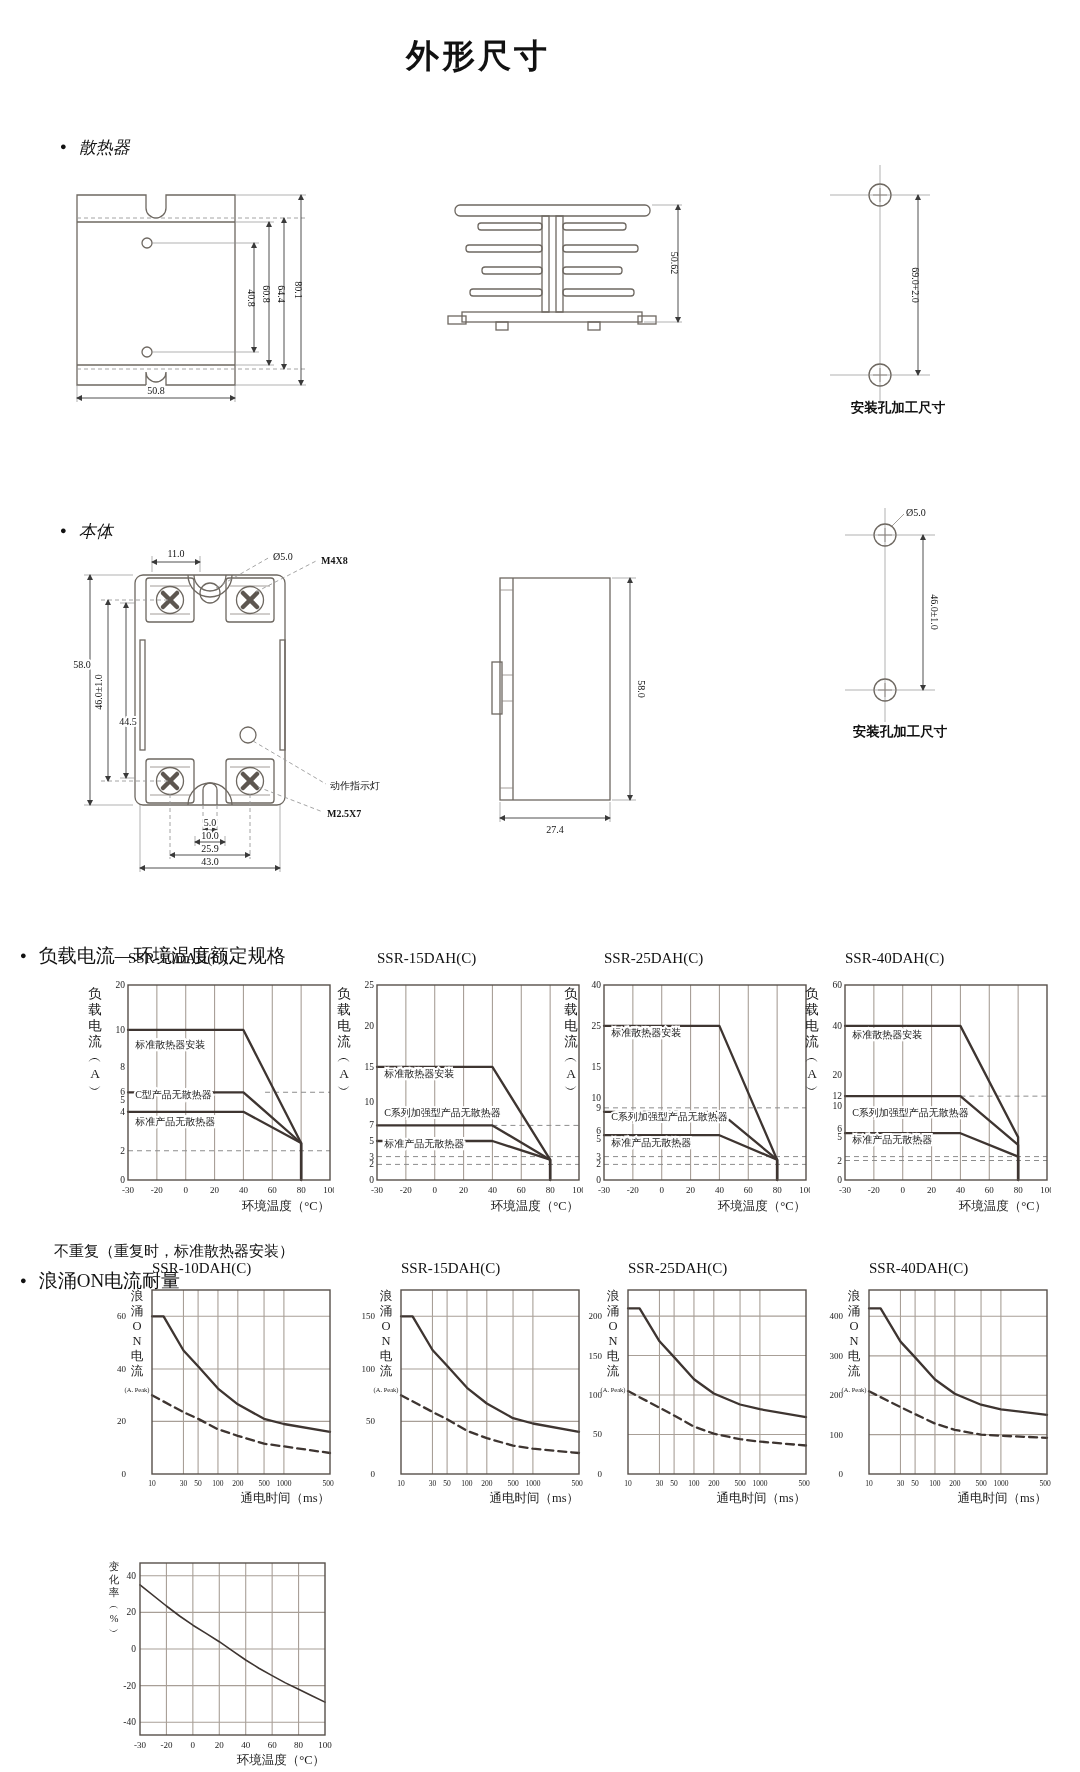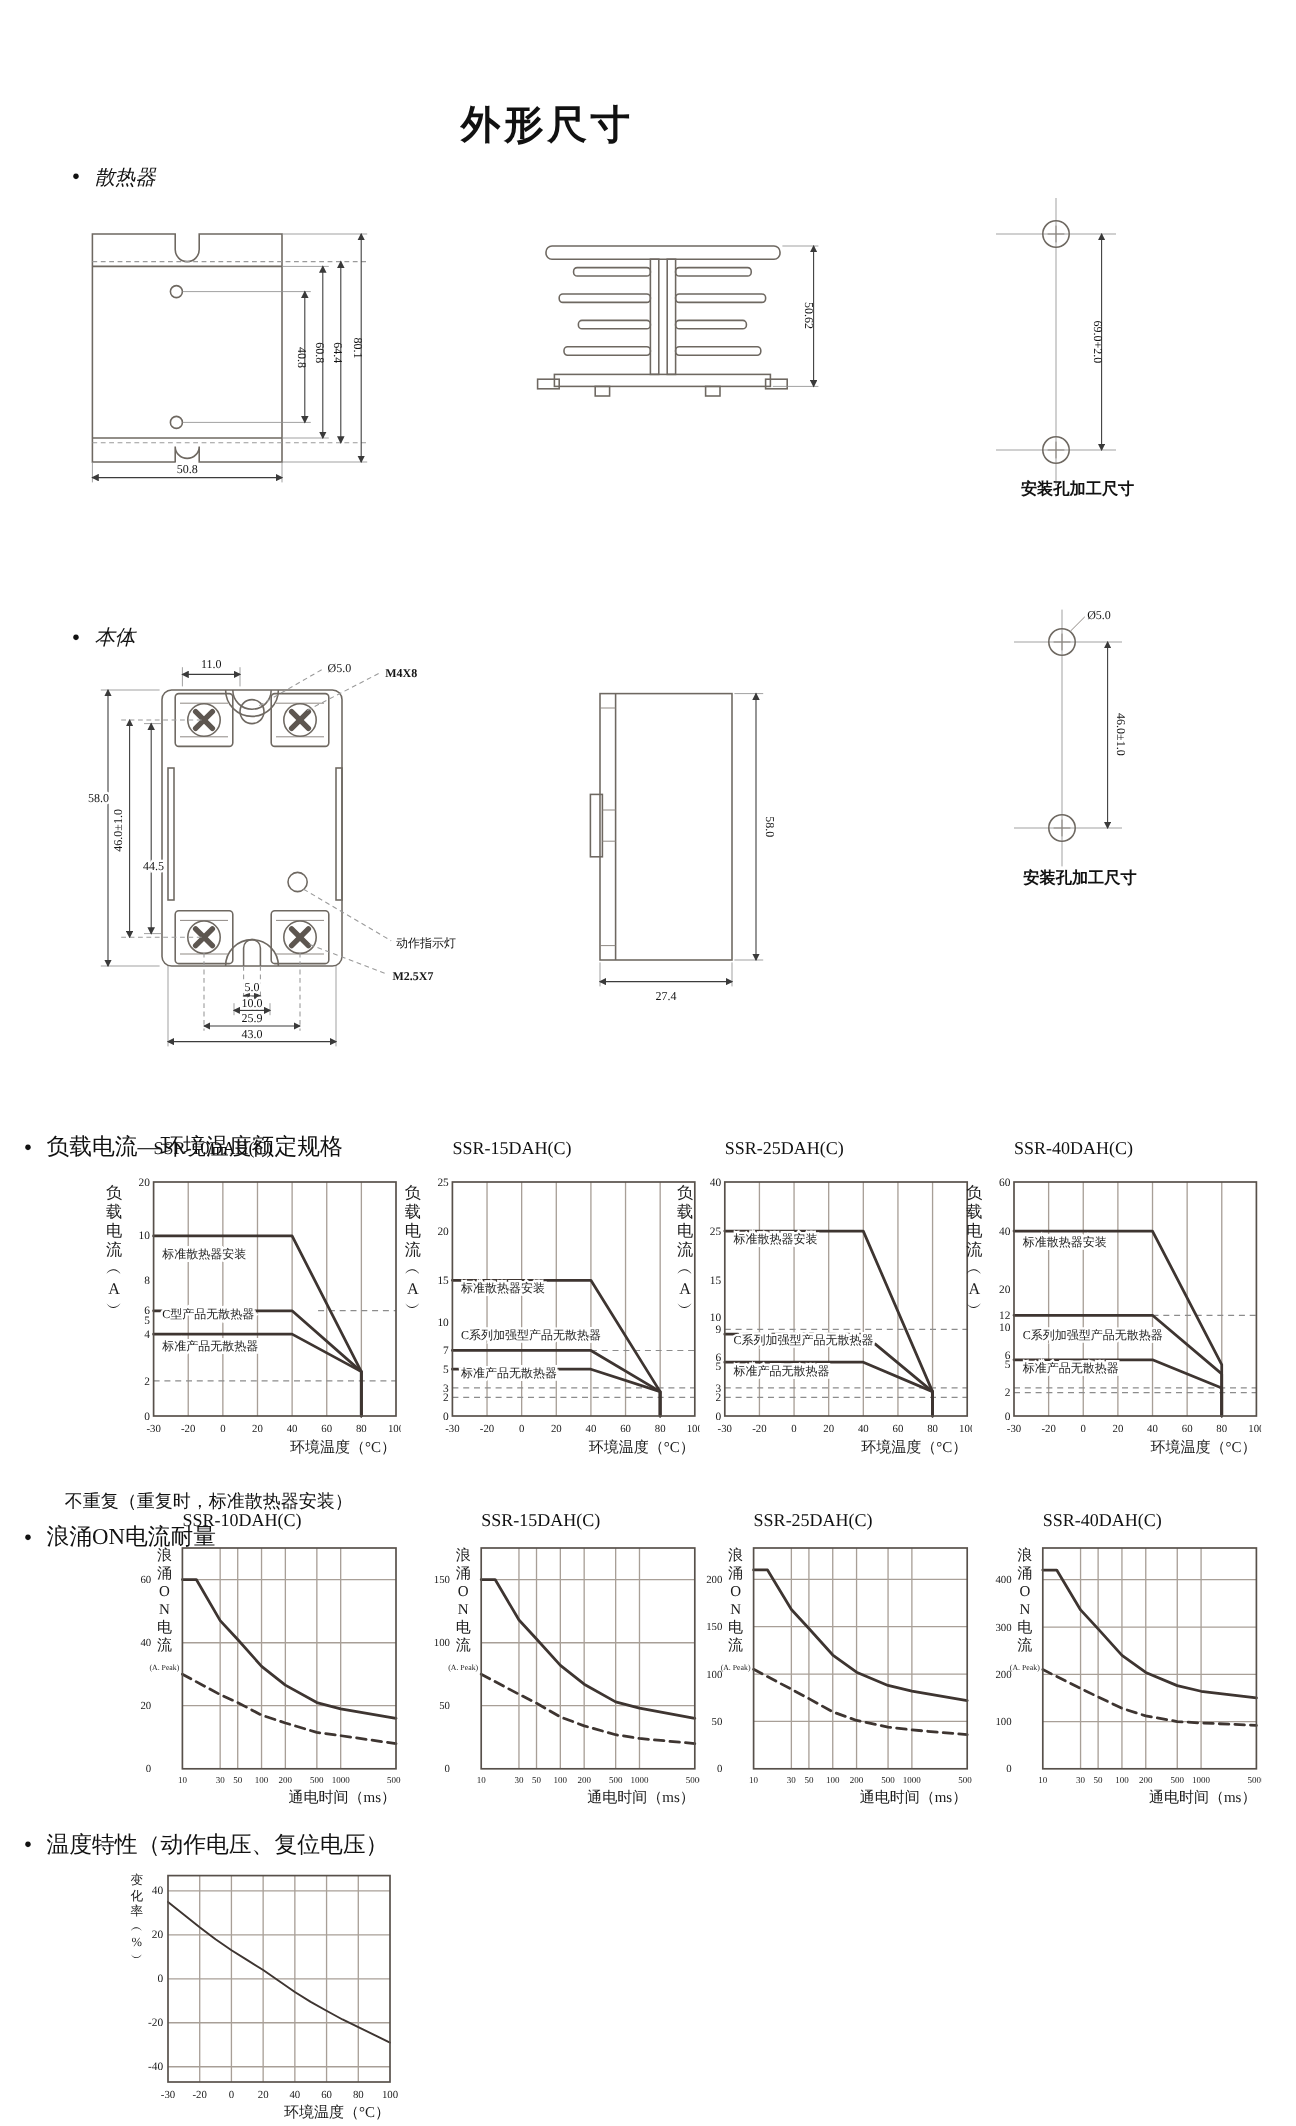--- a/index.html
+++ b/index.html
@@ -1,20 +1,20 @@
 <!DOCTYPE html>
 <html><head>
 <meta charset="utf-8">
 <style>
   html,body{margin:0;padding:0;background:#fff;}
   .page{position:relative;width:1080px;height:1772px;background:#fff;overflow:hidden;
         font-family:"Liberation Serif","DejaVu Serif",serif;color:#111;}
-  .main-title{position:absolute;left:456px;top:34px;transform:translateX(-50%);
+  .main-title{position:absolute;left:478px;top:34px;transform:translateX(-50%);
         font-family:"Liberation Sans","DejaVu Sans",sans-serif;
-        font-size:33px;font-weight:bold;letter-spacing:3px;white-space:nowrap;margin-top:48px;}
+        font-size:33px;font-weight:bold;letter-spacing:3px;white-space:nowrap;}
   .sec{position:absolute;white-space:nowrap;}
   .sec .blt{font-size:11px;margin-right:12px;vertical-align:3px;}
   .sec-sm{font-size:17px;font-style:italic;}
   .sec-lg{font-size:19px;}
   .note{position:absolute;font-size:15px;white-space:nowrap;}
   .dsvg{position:absolute;}
   svg text{font-family:"Liberation Serif","DejaVu Serif",serif;}
   .obj{fill:none;stroke:#6e6861;stroke-width:1.3;}
   .thin{stroke:#8a847e;stroke-width:0.8;}
   .ext{stroke:#8f8f8f;stroke-width:0.7;}
@@ -579,23 +579,20 @@
           <text x="63" y="33" text-anchor="middle" font-size="12.5" fill="#1b1b1b">涌</text>
           <text x="63" y="48" text-anchor="middle" font-size="12.5" fill="#1b1b1b">O</text>
           <text x="63" y="63" text-anchor="middle" font-size="12.5" fill="#1b1b1b">N</text>
           <text x="63" y="78" text-anchor="middle" font-size="12.5" fill="#1b1b1b">电</text>
           <text x="63" y="93" text-anchor="middle" font-size="12.5" fill="#1b1b1b">流</text>
           <text x="63" y="110" text-anchor="middle" font-size="6.5" fill="#1b1b1b">(A. Peak)</text>
         </svg>
       </div>
     </div>
 
-  <div class="sec sec-lg" style="left:20px;top:1524px">
-    <span class="blt">●</span><span>温度特性（动作电压、复位电压）</span>
-  </div>
   <div class="chart-row" id="row-temp" style="top:1552px;height:220px">
       <div class="cblock" style="left: 28px; width: 345px;">
         <svg width="345" height="216" class="csvg" style="margin-top: 0px;">
           <line x1="138.42857142857142" y1="11" x2="138.42857142857142" y2="183" stroke="#a89f97" stroke-width="1.1"></line>
           <line x1="164.85714285714286" y1="11" x2="164.85714285714286" y2="183" stroke="#a89f97" stroke-width="1.1"></line>
           <line x1="191.28571428571428" y1="11" x2="191.28571428571428" y2="183" stroke="#a89f97" stroke-width="1.1"></line>
           <line x1="217.71428571428572" y1="11" x2="217.71428571428572" y2="183" stroke="#a89f97" stroke-width="1.1"></line>
           <line x1="244.14285714285714" y1="11" x2="244.14285714285714" y2="183" stroke="#a89f97" stroke-width="1.1"></line>
           <line x1="270.57142857142856" y1="11" x2="270.57142857142856" y2="183" stroke="#a89f97" stroke-width="1.1"></line>
           <line x1="112" y1="23.728" x2="297" y2="23.728" stroke="#a89f97" stroke-width="1.1"></line>

